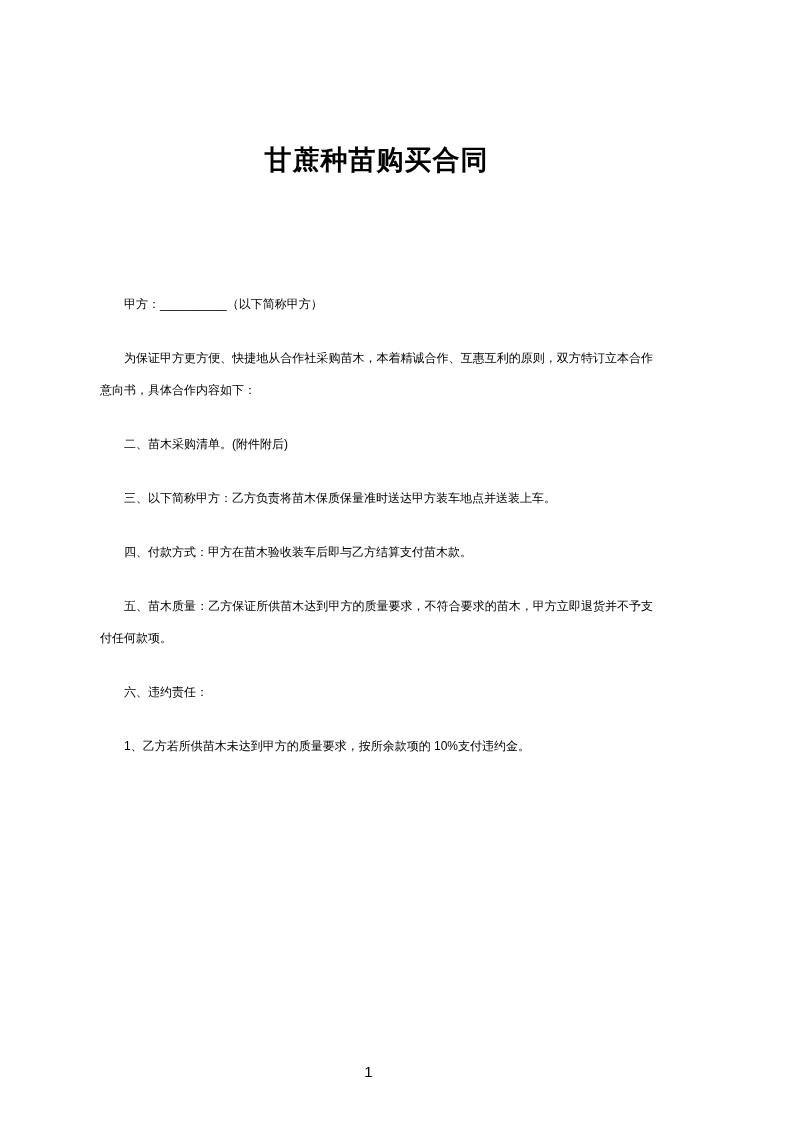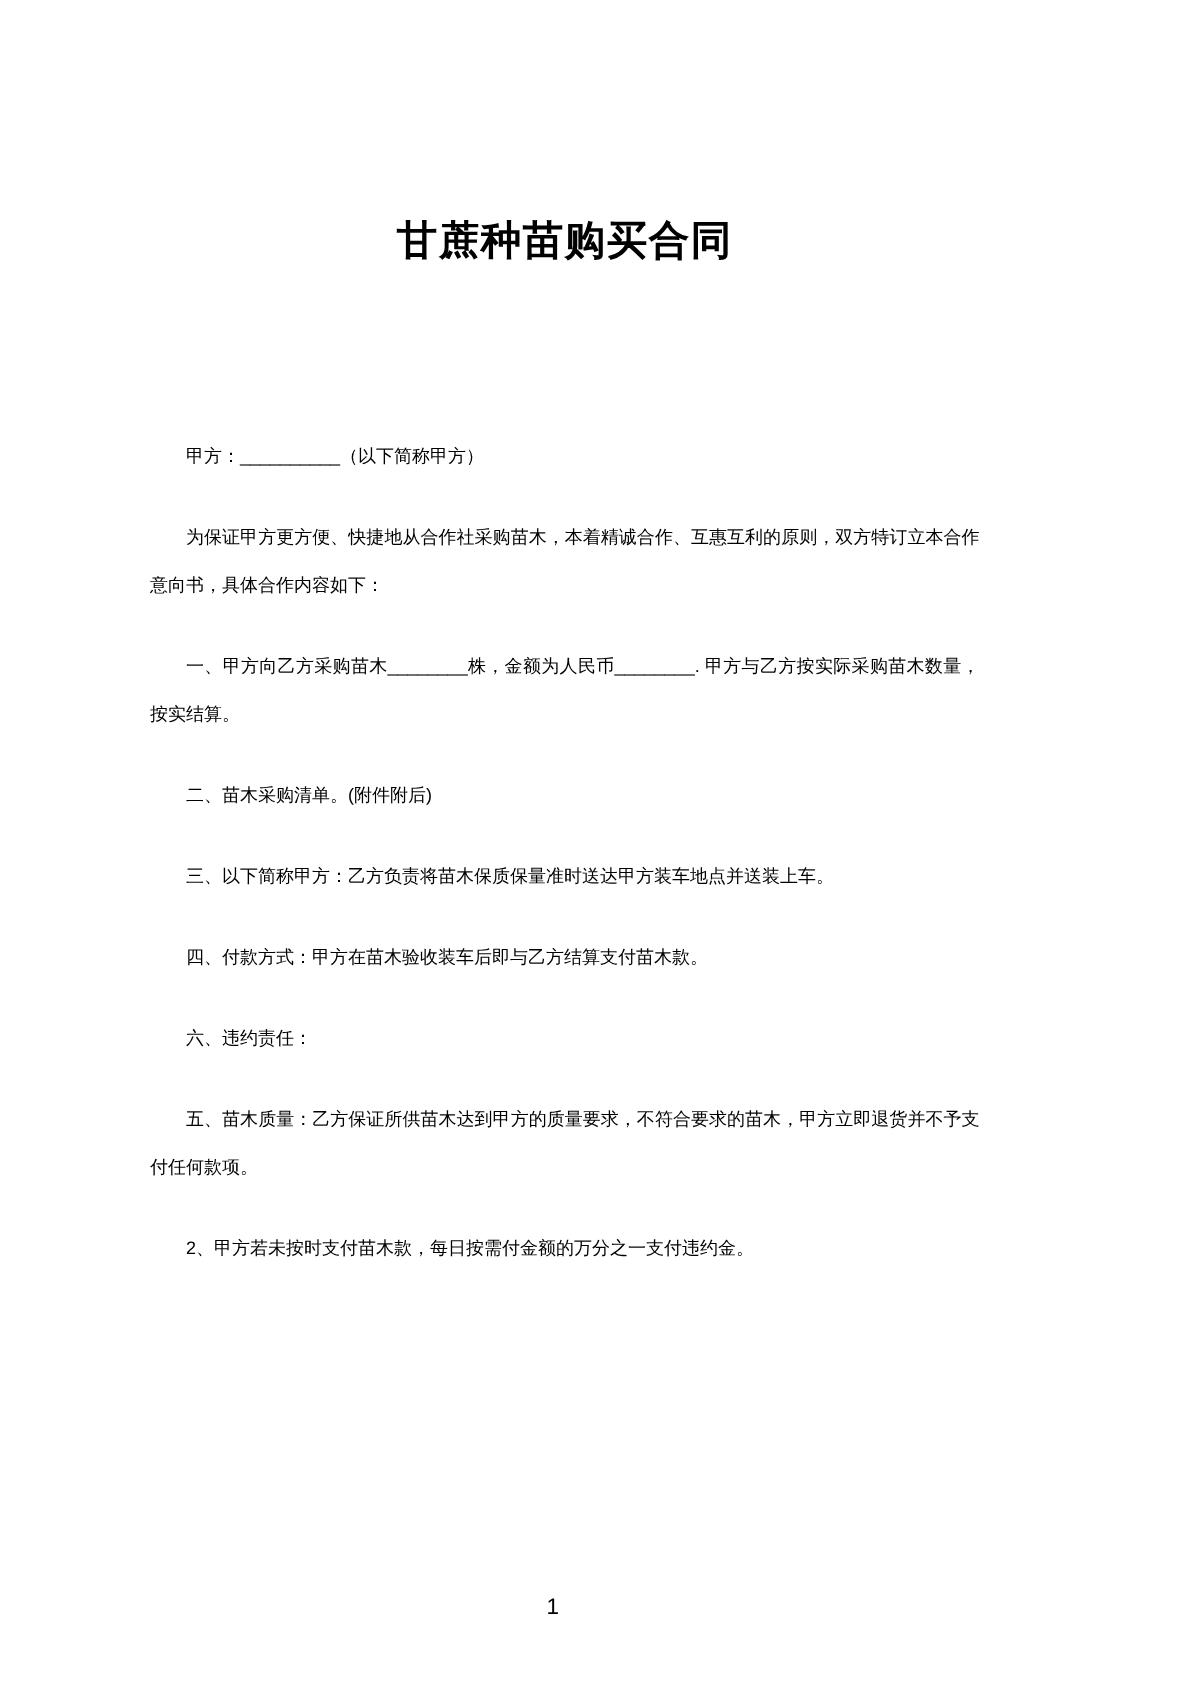--- a/index.html
+++ b/index.html
@@ -48,23 +48,22 @@
 </style>
 </head>
 <body>
 
 <div class="page">
   <h1 class="doc-title">甘蔗种苗购买合同</h1>
 
   <div class="doc-body">
       <p class="para">甲方：__________（以下简称甲方）</p>
       <p class="para">为保证甲方更方便、快捷地从合作社采购苗木，本着精诚合作、互惠互利的原则，双方特订立本合作意向书，具体合作内容如下：</p>
-      <p class="para">一、甲方向乙方采购苗木________株，金额为人民币________. 甲方与乙方按实际采购苗木数量，按实结算。</p>
       <p class="para">二、苗木采购清单。(附件附后)</p>
       <p class="para">三、以下简称甲方：乙方负责将苗木保质保量准时送达甲方装车地点并送装上车。</p>
       <p class="para">四、付款方式：甲方在苗木验收装车后即与乙方结算支付苗木款。</p>
+      <p class="para">五、苗木质量：乙方保证所供苗木达到甲方的质量要求，不符合要求的苗木，甲方立即退货并不予支付任何款项。</p>
       <p class="para">六、违约责任：</p>
-      <p class="para">五、苗木质量：乙方保证所供苗木达到甲方的质量要求，不符合要求的苗木，甲方立即退货并不予支付任何款项。</p>
-      <p class="para">2、甲方若未按时支付苗木款，每日按需付金额的万分之一支付违约金。</p>
+      <p class="para">1、乙方若所供苗木未达到甲方的质量要求，按所余款项的 10%支付违约金。</p>
     </div>
 
   <div class="page-number">1</div>
 </div>
 
 </body></html>

